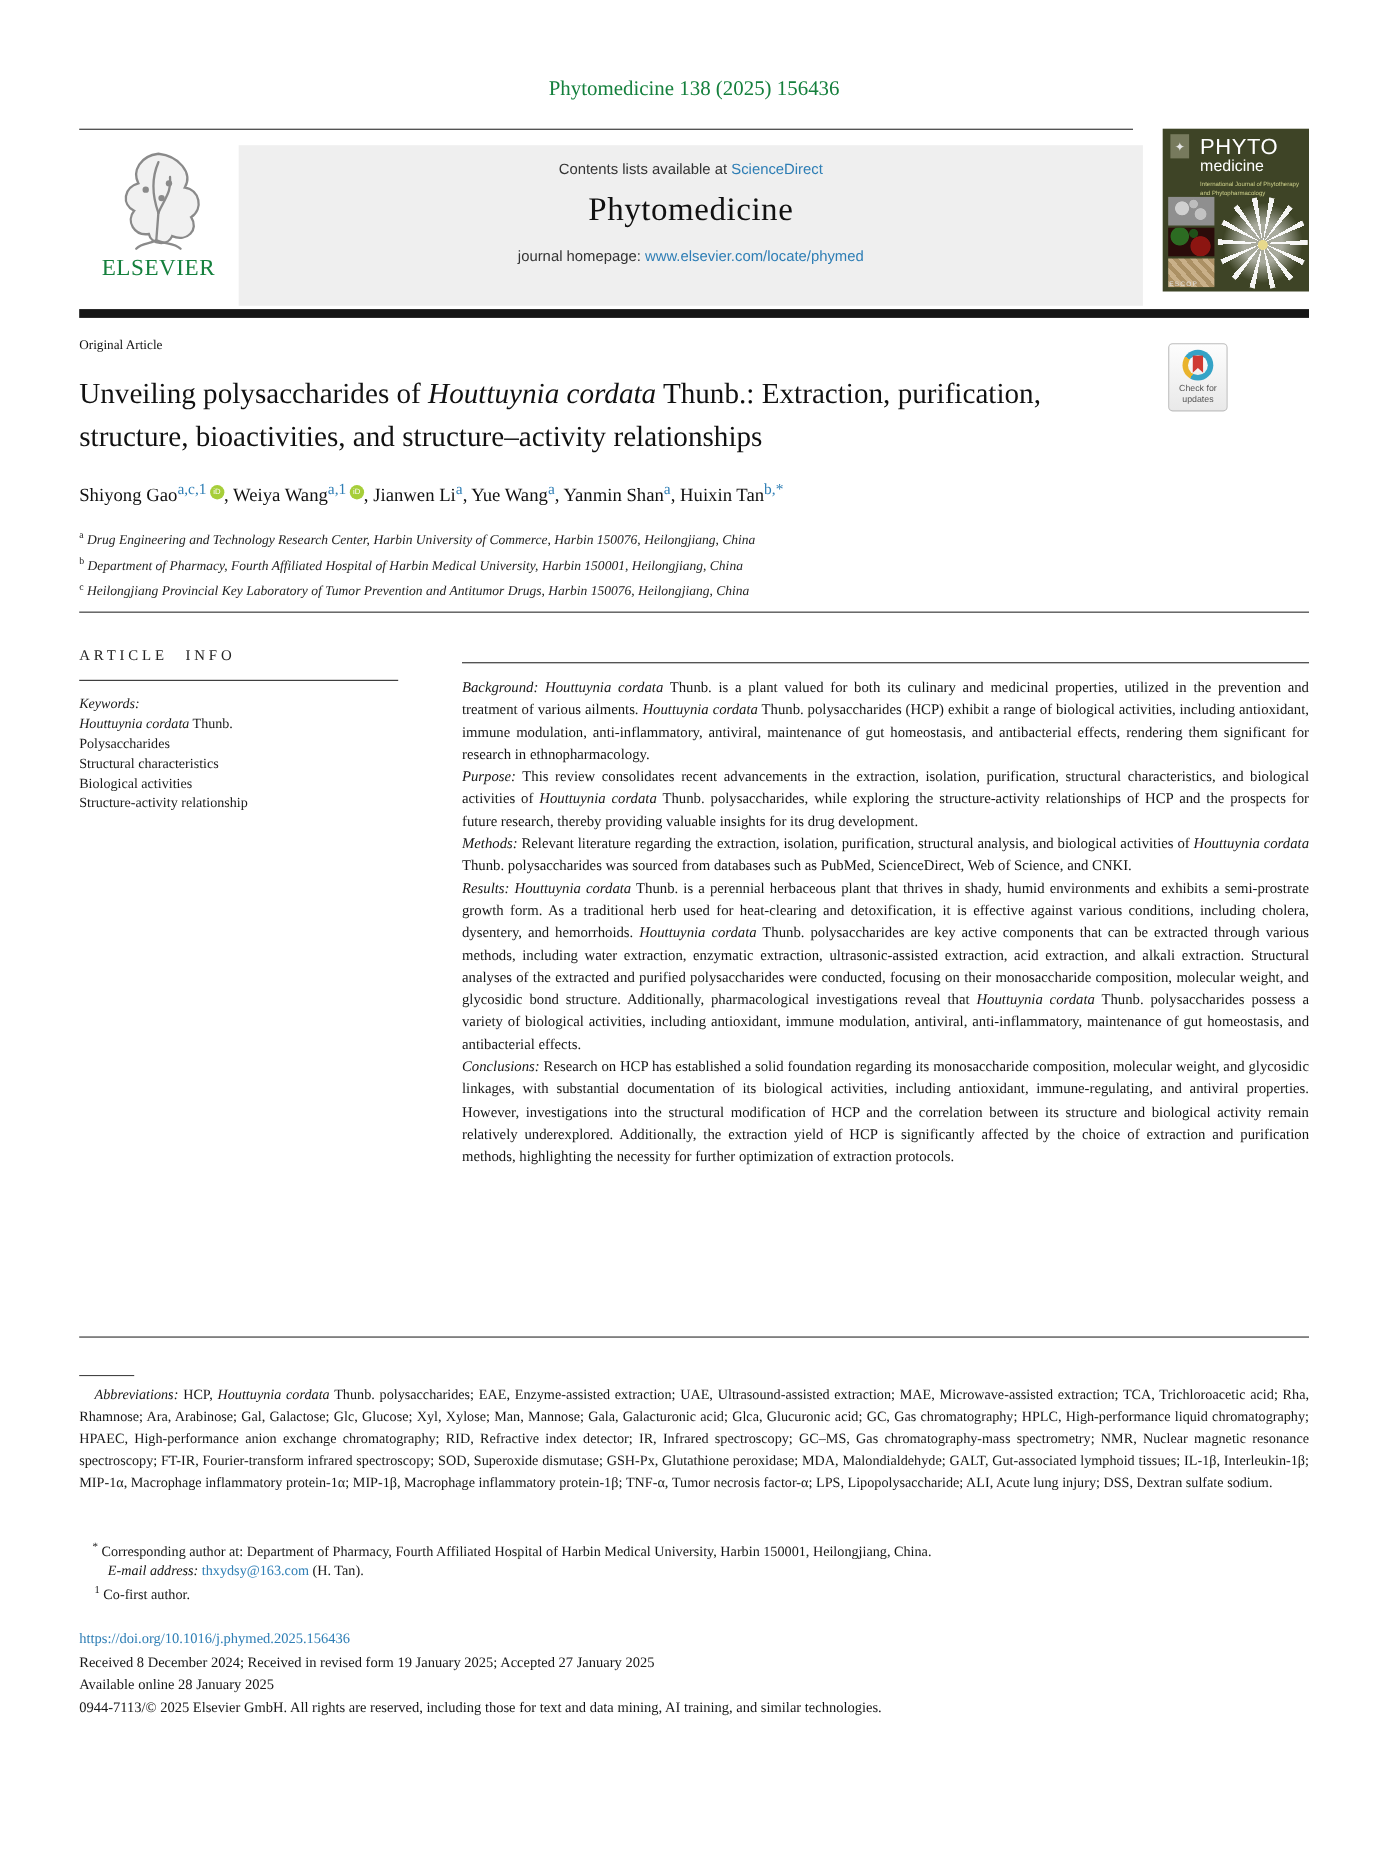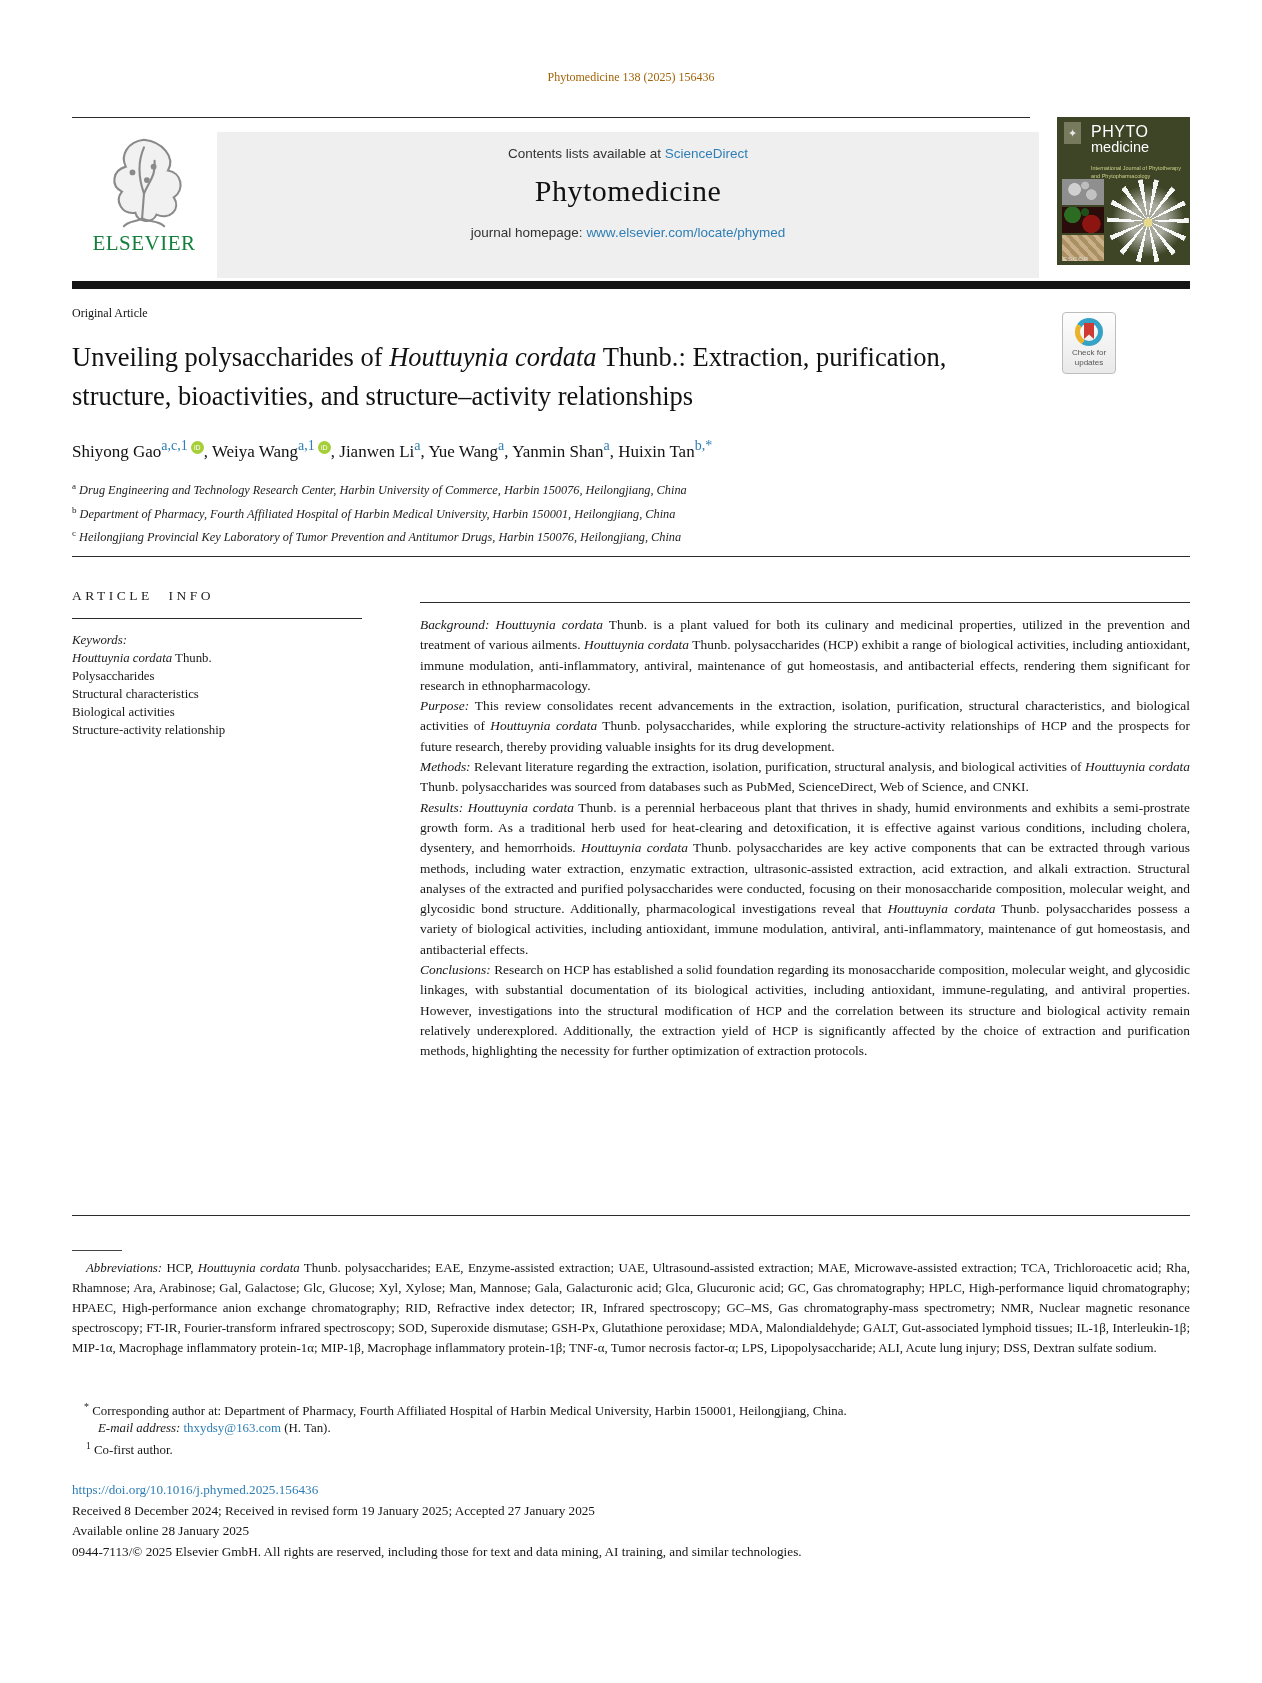--- a/index.html
+++ b/index.html
@@ -2,38 +2,38 @@
 <html><head>
 <meta charset="utf-8">
 <style>
   html,body { margin:0; padding:0; background:#ffffff; }
   .page { position:relative; width:1262px; height:1683px; background:#fff;
           font-family:"Liberation Serif", serif; color:#1a1a1a; overflow:hidden; }
   .it { font-style:italic; }
   .link { color:#2e7eb5; text-decoration:none; cursor:pointer; }
 
   .citation { position:absolute; top:70px; left:72px; width:1118px; text-align:center;
-              font-size:12px; color:#a16207; }
+              font-size:19px; color:#15803d; }
   .top-rule { position:absolute; top:117px; left:72px; width:958px; border-top:1.5px solid #2b2b2b; }
 
   .elsevier { position:absolute; top:134px; left:80px; width:128px; height:144px; text-align:center; }
   .elsevier svg { display:block; margin:0 auto; }
   .els-word { font-size:21px; color:#15803d; letter-spacing:0.5px; margin-top:1px; }
 
   .banner { position:absolute; top:132px; left:217px; width:822px; height:146px; background:#efefef; text-align:center; }
   .banner-line1 { margin-top:14px; font-size:13.5px; color:#333; font-family:"Liberation Sans", sans-serif; }
   .banner-title { margin-top:13px; font-size:30px; color:#111; letter-spacing:0.5px; }
   .banner-line3 { margin-top:17px; font-size:13.5px; color:#333; font-family:"Liberation Sans", sans-serif; }
 
   .cover { position:absolute; top:117px; left:1057px; width:133px; height:148px; background:#3e4426;
            overflow:hidden; color:#fff; font-family:"Liberation Sans", sans-serif; }
   .cover-tree { position:absolute; top:5px; left:7px; width:17px; height:22px; background:#777a5d;
                 display:flex; align-items:center; justify-content:center; font-size:11px; color:#e8e8e8; }
   .cover-phyto { position:absolute; top:7px; left:34px; line-height:1.02; text-align:left; }
-  .cover-phyto .l1 { font-size:16px; letter-spacing:0.5px; }
+  .cover-phyto .l1 { font-size:20px; letter-spacing:0.5px; }
   .cover-phyto .l2 { font-size:14.5px; }
   .cover-subtitle { position:absolute; top:48px; left:34px; width:92px; font-size:5.5px; color:#cdd08a; line-height:1.4; text-align:left; }
   .cover-stack { position:absolute; top:62px; left:5px; }
   .cover-stack .sq { width:42px; height:26px; margin-bottom:2px; }
   .sq1 { background: radial-gradient(circle at 30% 40%, #d0d0d0 0 18%, transparent 20%),
                      radial-gradient(circle at 70% 60%, #c2c2c2 0 15%, transparent 17%),
                      radial-gradient(circle at 55% 25%, #bdbdbd 0 12%, transparent 14%), #8f8f8f; }
   .sq2 { background: radial-gradient(circle at 25% 30%, #2c6b22 0 22%, transparent 24%),
                      radial-gradient(circle at 70% 65%, #8c1511 0 26%, transparent 28%),
                      radial-gradient(circle at 55% 20%, #1f4f18 0 12%, transparent 14%), #2a0c0a; }

